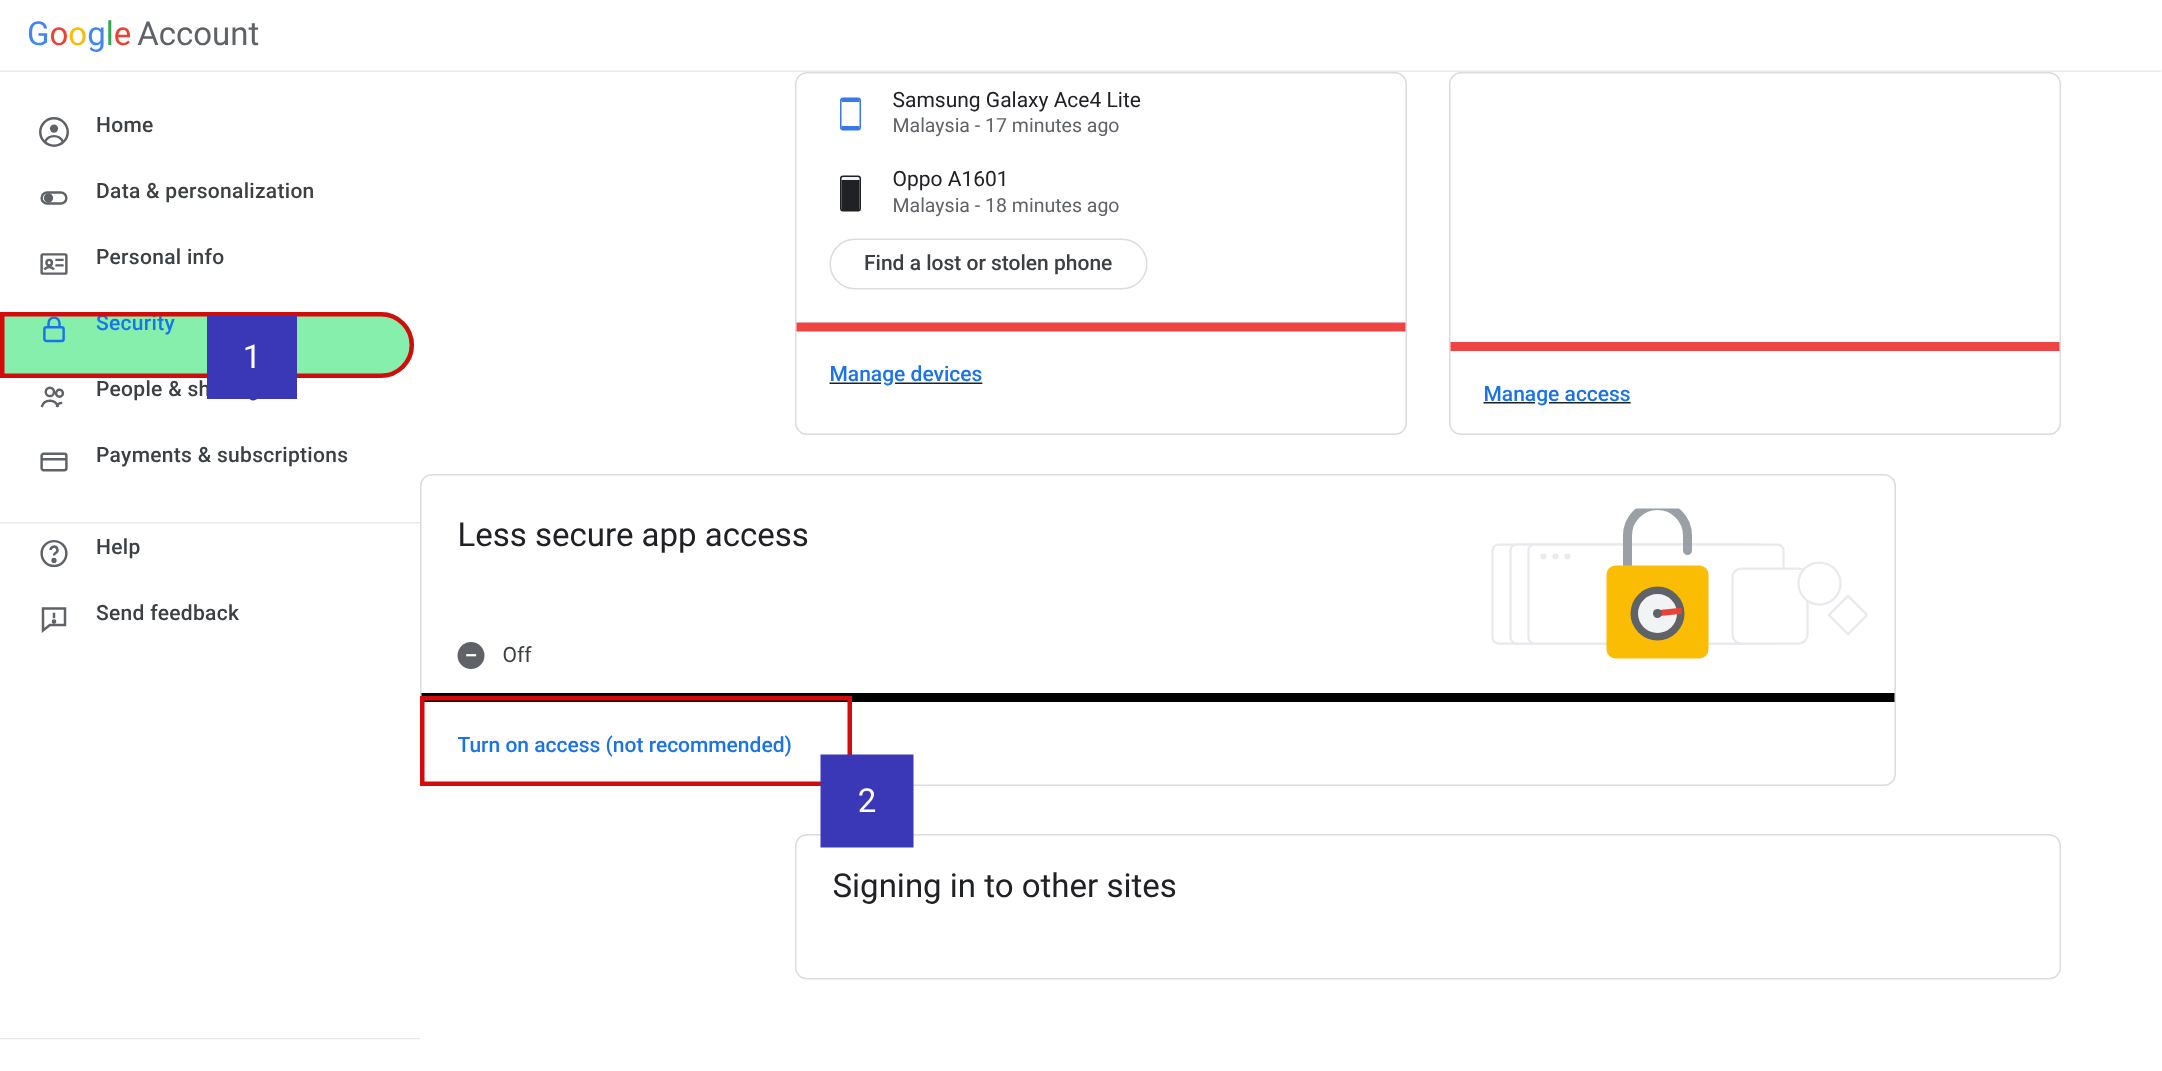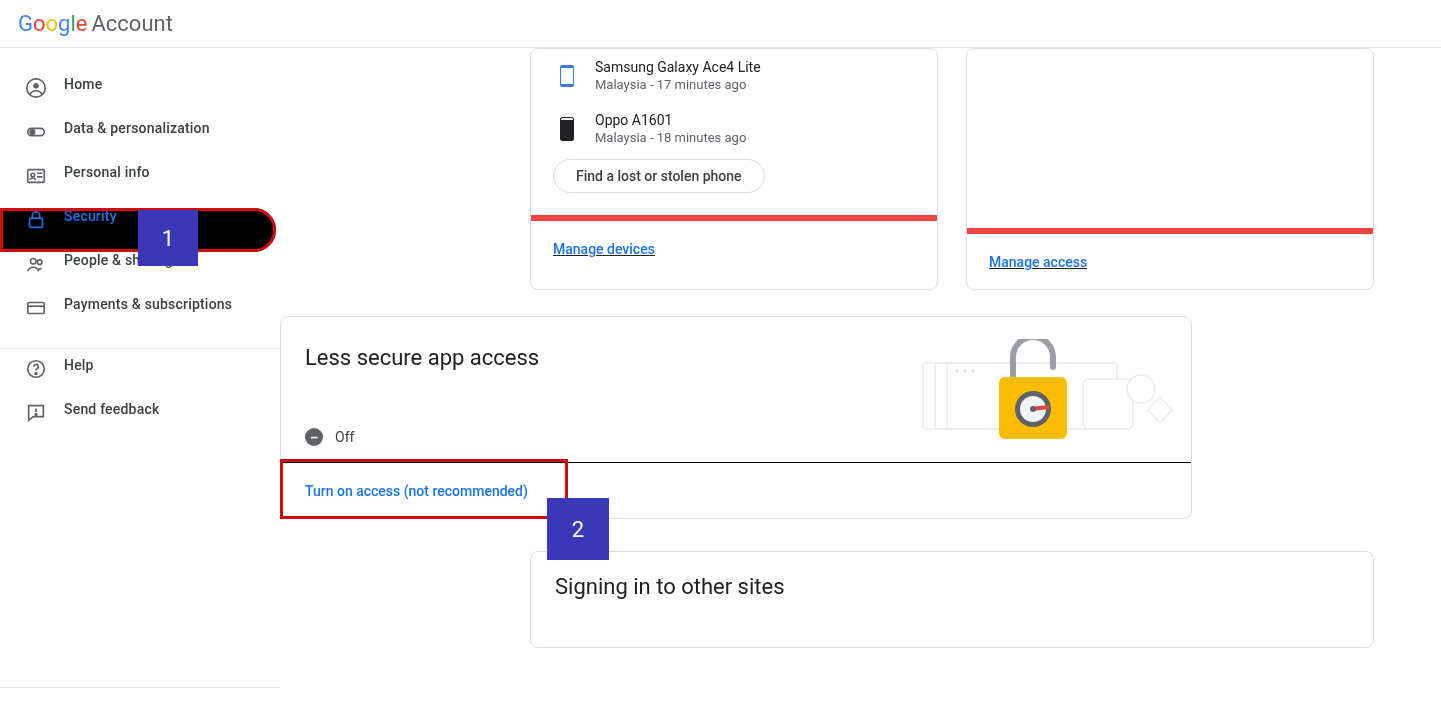--- a/index.html
+++ b/index.html
@@ -16,21 +16,21 @@
 .search-input { width: 100%; height: 46px; background: #f1f3f4; border: none; border-radius: 8px; padding: 0 16px 0 54px; font-size: 16px; color: #202124; outline: none; }
 .search-input::placeholder { color: #5f6368; }
 .search-icon { position: absolute; left: 18px; top: 50%; transform: translateY(-50%); color: #5f6368; }
 
 .layout { display: flex; }
 .sidebar { width: 280px; padding-top: 28px; border-bottom: 1px solid #e8eaed; }
 .nav-list { list-style: none; }
 .nav-item { display: flex; align-items: flex-start; height: 44px; padding: 0 24px; cursor: pointer; border-radius: 0 22px 22px 0; margin-right: 4px; color: #3c4043; position: relative; }
 .nav-item .nav-icon { width: 24px; height: 24px; color: #5f6368; display: inline-flex; align-items: center; justify-content: center; }
 .nav-item .nav-label { margin-left: 16px; font-size: 14px; font-weight: 500; letter-spacing: 0.2px; }
-.nav-item.active { background: #000000; color: #1a73e8; }
+.nav-item.active { background: #86efac; color: #1a73e8; }
 .nav-item.active .nav-icon { color: #1a73e8; }
 .nav-divider { border: none; border-top: 1px solid #e8eaed; margin: 8px 0 8px 0; }
 
 .highlight-red { outline: 3px solid #d30b0b; outline-offset: -3px; }
 .callout { position: absolute; width: 60px; height: 56px; background: #3b38b8; color: #fff; display: flex; align-items: center; justify-content: center; font-size: 22px; z-index: 5; }
 .callout-1 { left: 138px; top: 210px; }
 
 .main { flex: 1; padding: 0 0 40px 0; position: relative; }
 .cards-row { display: flex; gap: 28px; margin-left: 250px; }
 .card { border: 1px solid #dadce0; border-radius: 8px; background: #fff; }
@@ -46,28 +46,28 @@
 .phone-icon-dark { width: 14px; height: 24px; border: 1.5px solid #202124; border-radius: 2px; background: linear-gradient(#f1f3f4 2px, #202124 2px, #202124 22px, #f1f3f4 22px); }
 
 .more-link { padding: 10px 22px 18px; font-size: 14px; color: #5f6368; }
 .pill-button { display: inline-block; margin: 4px 22px 22px; padding: 8px 22px; border: 1px solid #dadce0; border-radius: 18px; font-size: 14px; color: #3c4043; cursor: pointer; font-weight: 500; }
 .card-footer { border-top: 6px solid #ef4444; padding: 18px 22px; text-decoration: underline; }
 .card-footer a { color: #1a73e8; font-size: 14px; font-weight: 500; text-decoration: none; cursor: pointer; }
 
 .card-right-inner { height: 240px; display: flex; flex-direction: column; }
 .card-right-body { flex: 1; }
 
-.less-secure-card { width: 912px; margin-top: 26px; border: 1px solid #dadce0; border-radius: 8px; padding: 28px 24px 0 24px; position: relative; overflow: hidden; }
+.less-secure-card { width: 984px; margin-top: 26px; border: 1px solid #dadce0; border-radius: 8px; padding: 28px 24px 0 24px; position: relative; overflow: hidden; }
 .less-secure-title { font-size: 22px; color: #202124; font-weight: 400; }
 .less-secure-desc { font-size: 14px; color: #5f6368; margin-top: 10px; max-width: 460px; line-height: 1.4; }
 .learn-more { color: #1a73e8; text-decoration: none; cursor: pointer; }
 .status-row { display: flex; align-items: center; margin-top: 58px; margin-bottom: 14px; }
 .status-dot { width: 18px; height: 18px; border-radius: 50%; background: #5f6368; color: #fff; display: flex; align-items: center; justify-content: center; font-size: 13px; font-weight: bold; line-height: 1; }
 .status-text { margin-left: 12px; font-size: 14px; color: #3c4043; }
-.less-secure-footer { border-top: 1px solid #000000; margin: 16px -24px 0 -24px; padding: 18px 24px; }
+.less-secure-footer { border-top: 6px solid #000000; margin: 16px -24px 0 -24px; padding: 18px 24px; }
 .less-secure-footer a { color: #1a73e8; font-size: 14px; font-weight: 500; text-decoration: none; cursor: pointer; }
 .footer-highlight { position: absolute; left: -1px; bottom: -1px; width: 288px; height: 60px; border: 3px solid #d30b0b; pointer-events: none; }
 .callout-2 { position: absolute; left: 266px; bottom: -42px; width: 62px; height: 62px; background: #3b38b8; color: #fff; display: flex; align-items: center; justify-content: center; font-size: 22px; }
 
 .ls-graphic { position: absolute; right: 18px; top: 22px; width: 260px; height: 110px; }
 
 .signing-card { width: 844px; margin-left: 250px; margin-top: 32px; border: 1px solid #dadce0; border-radius: 8px; padding: 22px 24px 48px; }
 .signing-title { font-size: 22px; color: #202124; font-weight: 400; }
 </style>
 </head>

